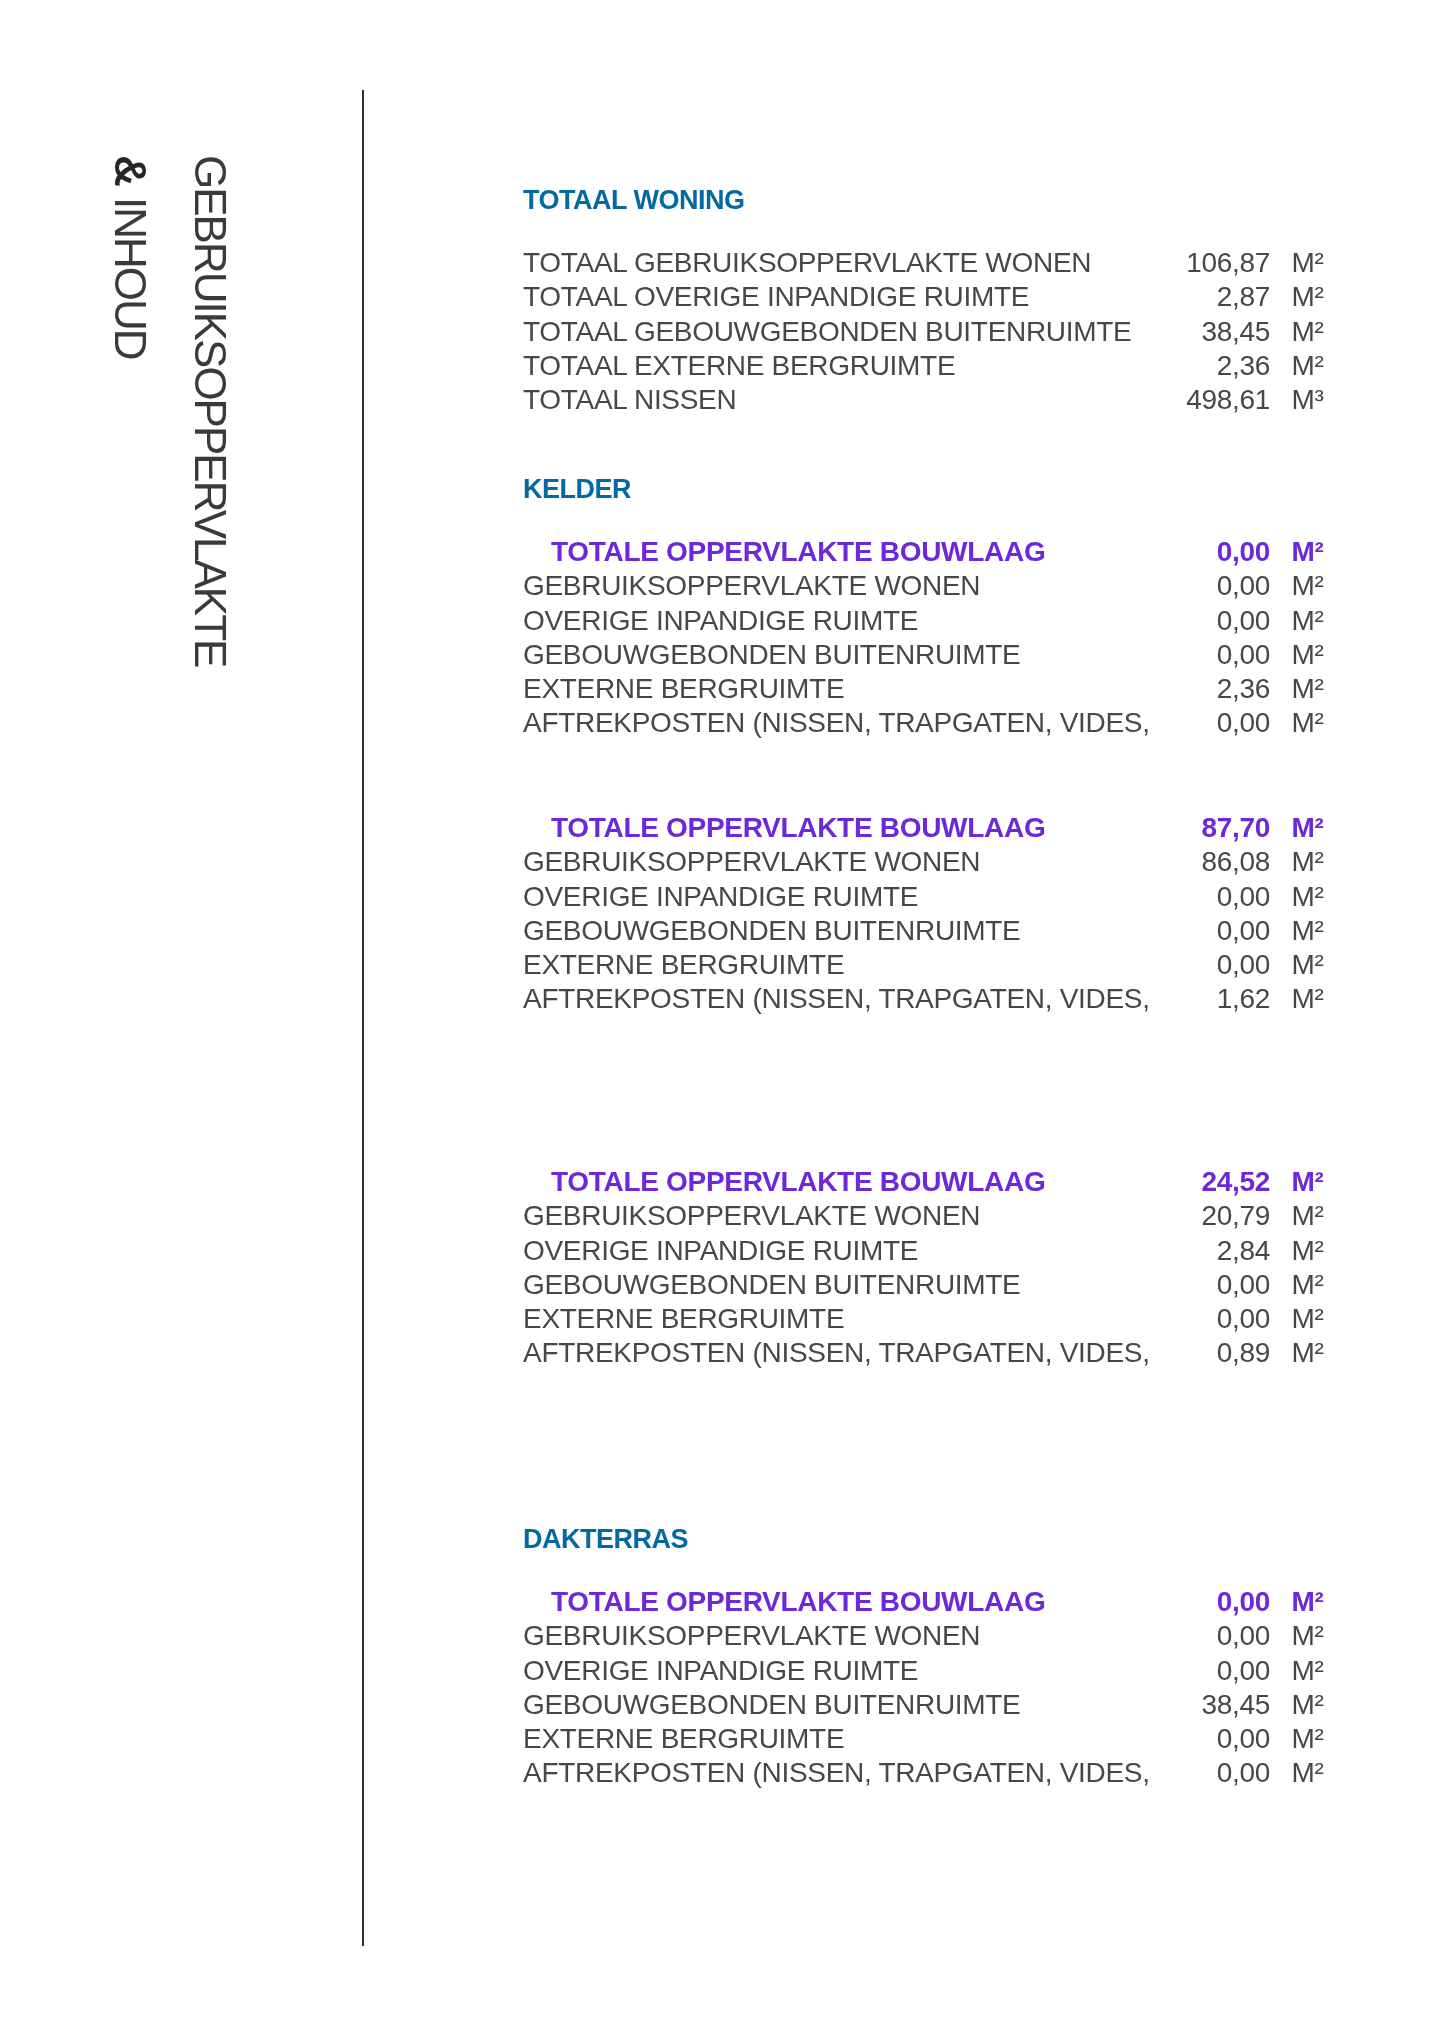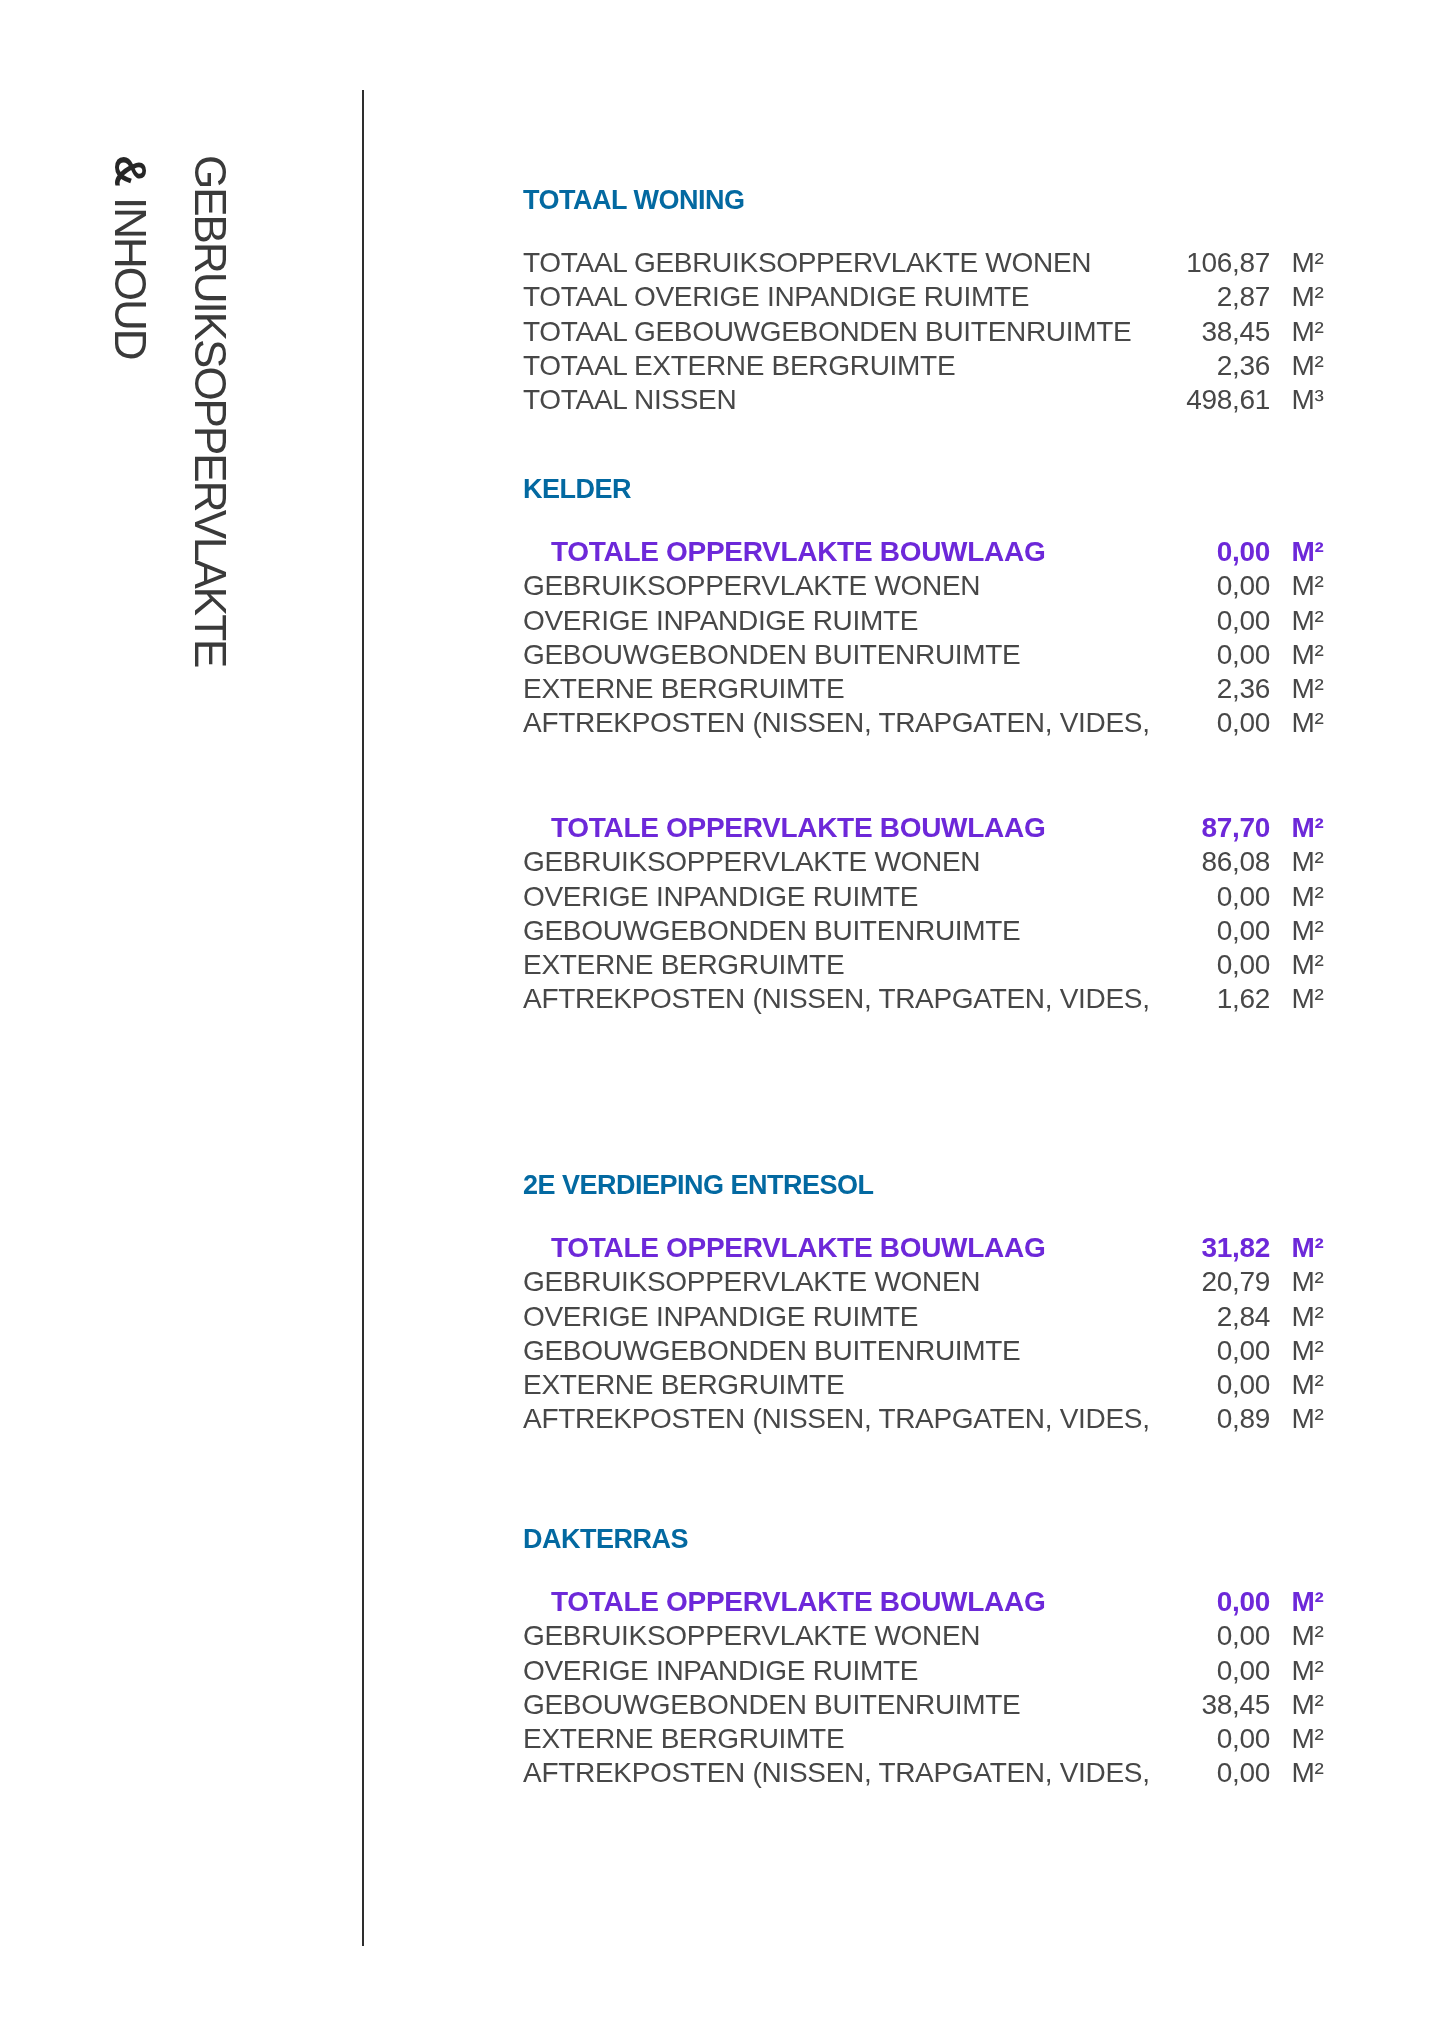--- a/index.html
+++ b/index.html
@@ -213,25 +213,24 @@
 
     <div class="area-row">
       <span class="row-label">AFTREKPOSTEN (NISSEN, TRAPGATEN, VIDES, ETC)</span>
       <span class="row-value">1,62</span>
       <span class="row-unit">M²</span>
     </div>
   </div>
     </div>
 
     <div class="section" style="top: 1165px;">
-      <h2 class="section-title">2E VERDIEPING ENTRESOL</h2>
       <div class="area-table">
     <div class="area-row bold">
       <span class="row-label">TOTALE OPPERVLAKTE BOUWLAAG</span>
-      <span class="row-value">31,82</span>
+      <span class="row-value">24,52</span>
       <span class="row-unit">M²</span>
     </div>
 
     <div class="area-row">
       <span class="row-label">GEBRUIKSOPPERVLAKTE WONEN</span>
       <span class="row-value">20,79</span>
       <span class="row-unit">M²</span>
     </div>
 
     <div class="area-row">

